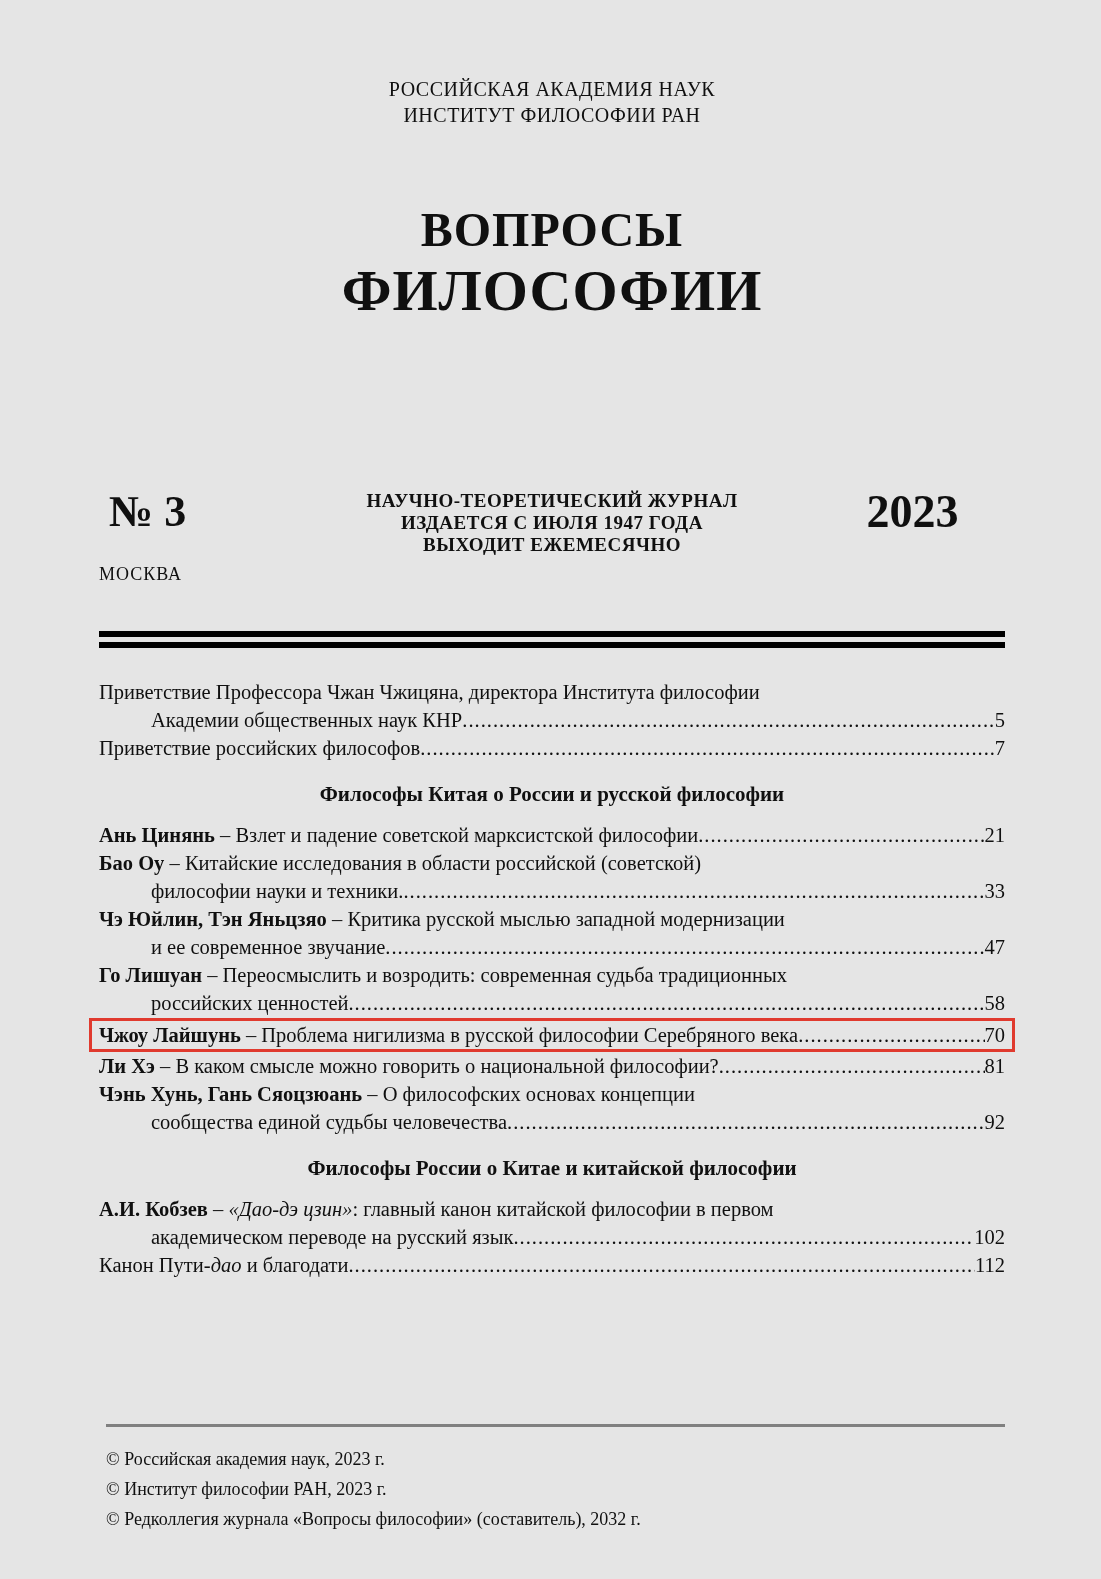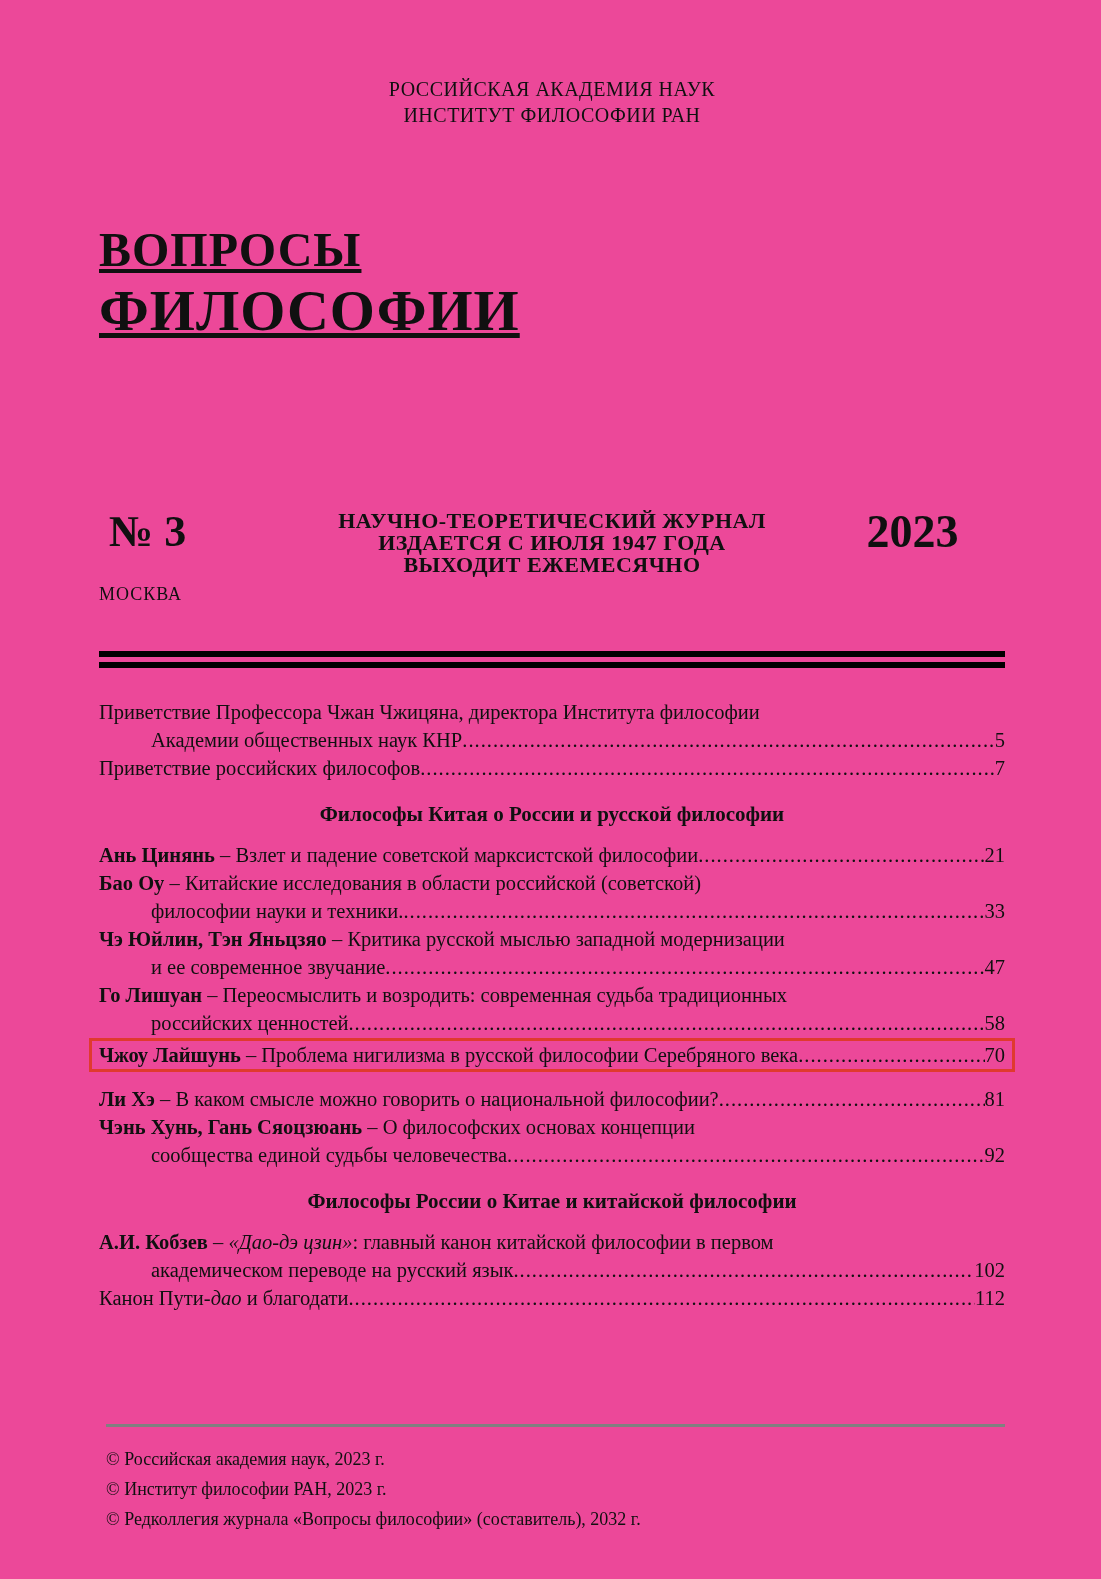--- a/index.html
+++ b/index.html
@@ -4,52 +4,52 @@
 <title>Вопросы философии № 3 2023 — Содержание</title>
 <style>
   :root { --ink: #101010; --highlight: #e03a2e; }
   * { margin: 0; padding: 0; box-sizing: border-box; }
   html, body { background: #888; }
   .page {
     position: relative;
     width: 1101px;
     height: 1579px;
     margin: 0 auto;
-    background: #ec4899;
+    background: #e5e5e5;
     color: var(--ink);
     font-family: "Liberation Serif", "DejaVu Serif", serif;
     padding: 0 96px 0 99px;
     overflow: hidden;
   }
   
   .org-header {
     margin-top: 76px;
     text-align: center;
     font-size: 20px;
     line-height: 26px;
     letter-spacing: 0.5px;
   }
   
-  .journal-title { margin-top: 94px; font-weight: bold; text-decoration: underline; }
+  .journal-title { margin-top: 74px; text-align: center; font-weight: bold; }
   .journal-title .line1 { font-size: 48px; line-height: 56px; letter-spacing: 1px; }
   .journal-title .line2 { font-size: 58px; line-height: 66px; letter-spacing: 1px; }
   
   .issue-row {
     margin-top: 164px;
     display: flex;
     align-items: flex-start;
   }
   .issue-left { width: 185px; flex: 0 0 auto; }
   .issue-number { font-size: 44px; line-height: 48px; font-weight: bold; padding-left: 10px; }
   .issue-city { margin-top: 28px; font-size: 18px; letter-spacing: 1px; }
   .issue-center {
     flex: 1 1 auto;
     text-align: center;
     font-weight: bold;
-    font-size: 22px;
+    font-size: 19px;
     line-height: 22px;
     letter-spacing: 0.5px;
     padding-top: 2px;
   }
   .issue-year { width: 185px; flex: 0 0 auto; text-align: center; font-size: 46px; line-height: 48px; font-weight: bold; }
   
   .double-rule {
     margin-top: 46px;
     height: 17px;
     border-top: 6px solid #000;
@@ -77,21 +77,21 @@
   .pg { flex: 0 0 auto; }
   .section-heading {
     text-align: center;
     font-size: 21px;
     font-weight: bold;
     margin: 18px 0 13px 0;
     line-height: 28px;
   }
   .highlight-box {
     border: 3px solid var(--highlight);
-    margin: 1px -10px 13px -10px;
+    margin: 1px -10px 0 -10px;
     padding: 0 7px;
   }
   
   .footer { position: absolute; left: 99px; right: 96px; top: 1424px; margin-left: 7px; }
   .footer-rule { height: 3px; background: #808080; }
   .footer-lines { margin-top: 17px; font-size: 18px; line-height: 30px; }
 </style>
 </head>
 <body>
 

